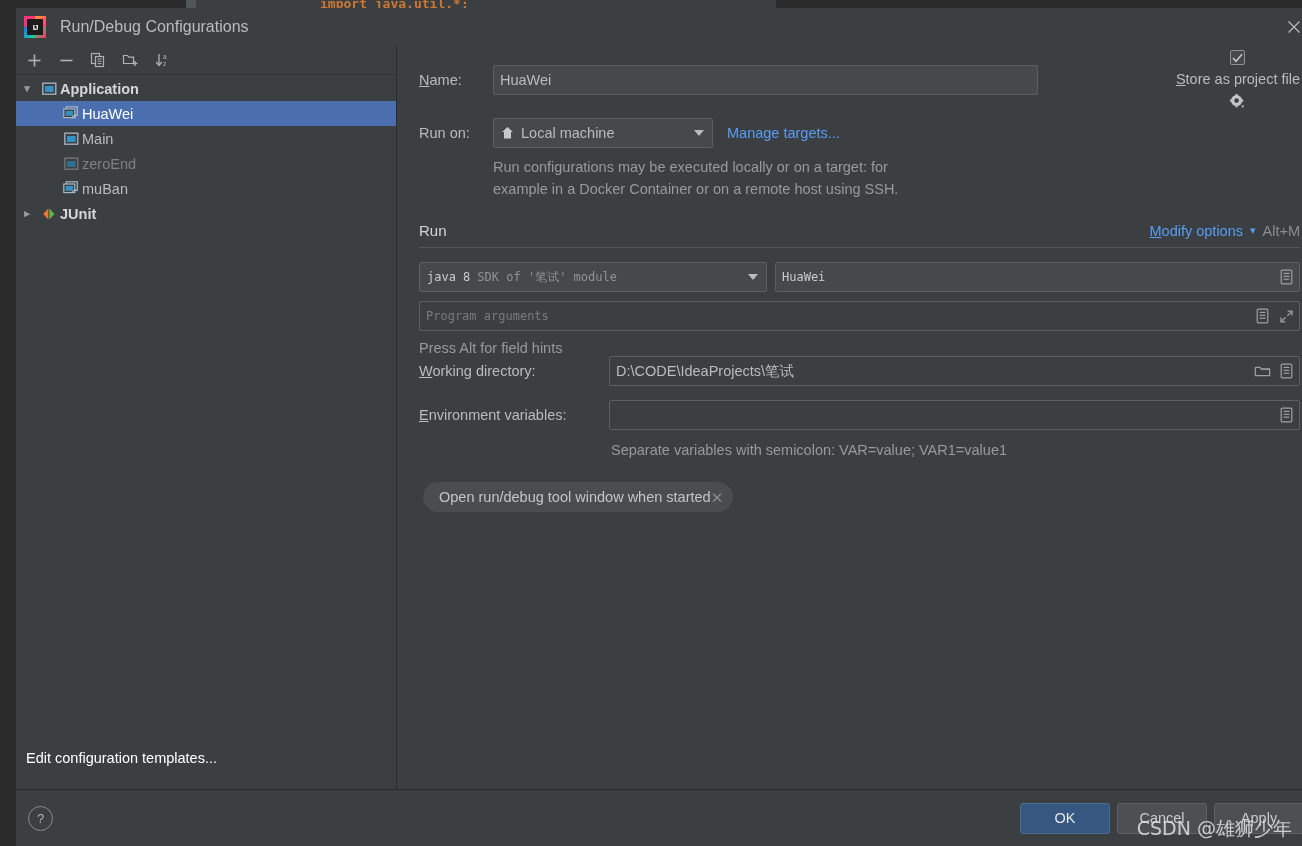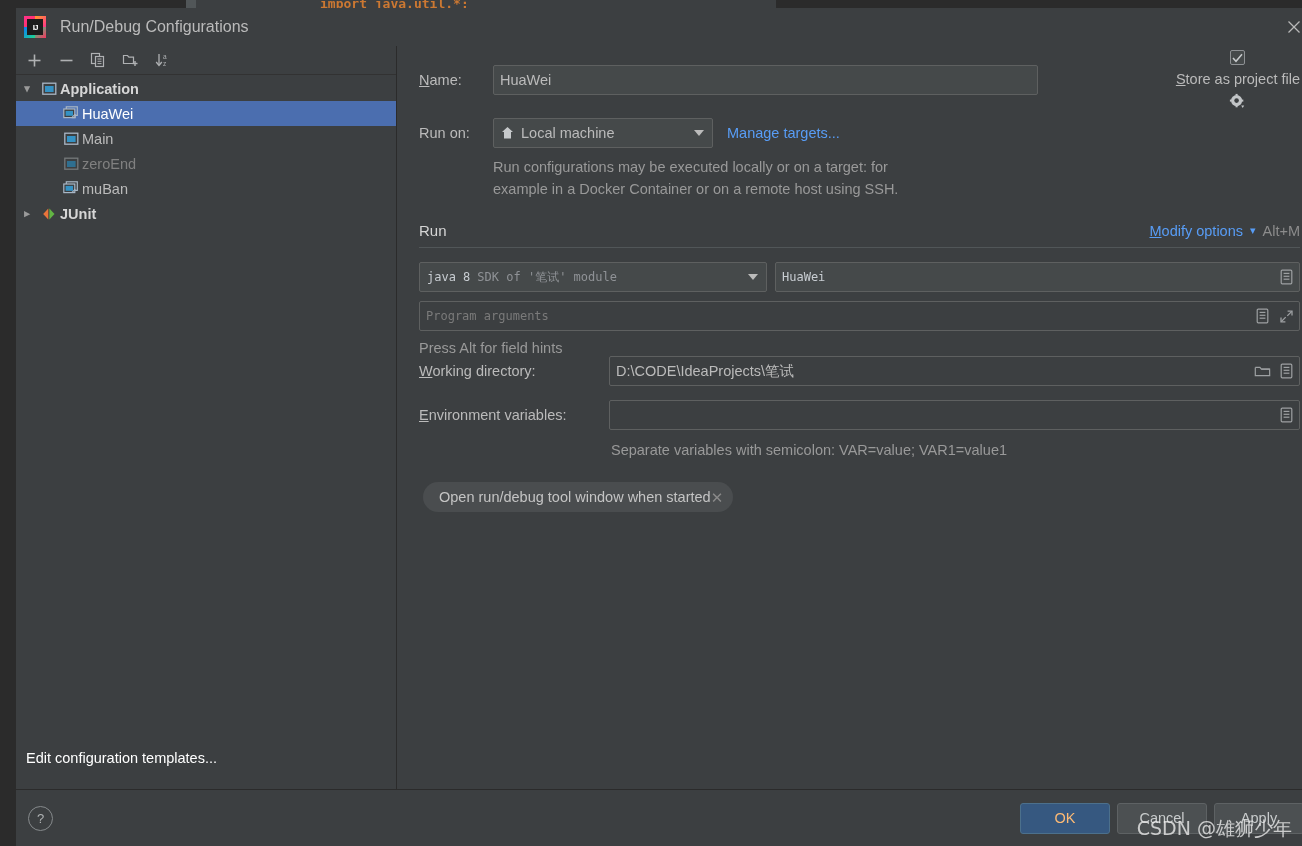--- a/index.html
+++ b/index.html
@@ -196,21 +196,21 @@
     font-size:13px; cursor:pointer;
   }
   #btns { margin-left:auto; display:flex; gap:7px; }
   .dlgbtn {
     min-width: 90px; height: 31px; border-radius: 3px;
     display:flex;align-items:center;justify-content:center;
     font-size:14.5px; cursor:pointer;
     border: 1px solid #5e6264; background:#4c5052; color:#c9cccd;
     padding: 0 14px;
   }
-  .dlgbtn.primary { background:#365880; border-color:#4c708c; color:#fdba74; }
+  .dlgbtn.primary { background:#365880; border-color:#4c708c; color:#e5e5e5; }
   
   #watermark {
     position:absolute; right: 10px; bottom: 4px;
     color: rgba(235,235,235,0.80); font-size: 19px;
     font-family: "DejaVu Sans", sans-serif;
     z-index: 60; pointer-events:none; white-space:nowrap;
   }
 </style>
 </head>
 <body>

